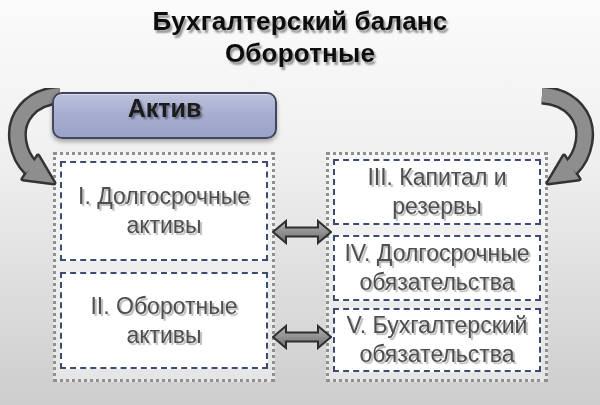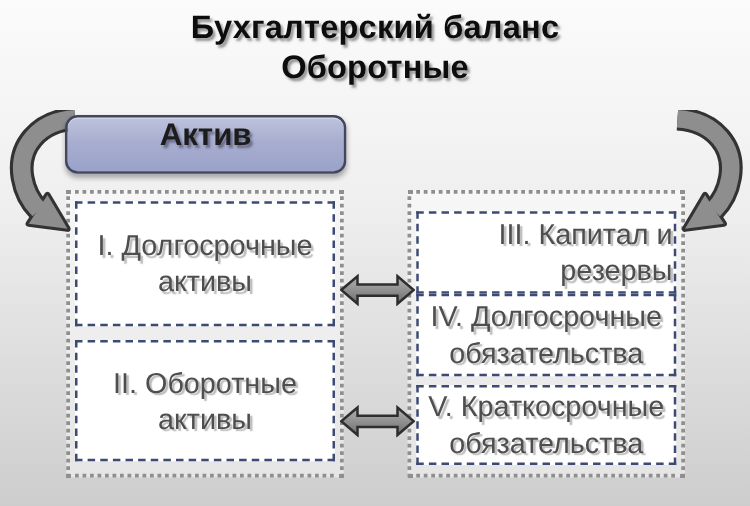--- a/index.html
+++ b/index.html
@@ -36,21 +36,21 @@
   .ibox {
     position:absolute; left:4px; width:208px; box-sizing:border-box;
     border:2px dashed #3d4a73; background:#ffffff;
     display:flex; align-items:center; justify-content:center; text-align:center;
     font-size:23px; line-height:29px; color:#4e4e4e;
     text-shadow: 2px 2px 1px rgba(0,0,0,0.28);
     padding:0 1px;
   }
   .b1 { top:6px;   height:100px; }
   .b2 { top:117px; height:97px;text-align:center;  }
-  .b3 { top:14px;   height:66px;text-align:right;  }
+  .b3 { top:4px;   height:66px;  }
   .b4 { top:80px;  height:66px;justify-content:center;  }
   .b5 { top:153px; height:64px;  }
   .arr { position:absolute; z-index:4; }
   .flip { transform: scaleX(-1); }
 </style>
 </head>
 <body>
 
 <div class="canvas">
 
@@ -96,21 +96,21 @@
   </div>
 
   <div class="container container-right">
     <div class="ibox b3">
       <span>III. Капитал и резервы</span>
     </div>
     <div class="ibox b4">
       <span>IV. Долгосрочные обязательства</span>
     </div>
     <div class="ibox b5">
-      <span>V. Краткосрочные обязательства</span>
+      <span>V. Бухгалтерский обязательства</span>
     </div>
   </div>
 
   <svg class="arr" style="left:272px; top:219px;" width="60" height="26" viewBox="0 0 60 26">
     <polygon points="1,13 14,2 14,8.5 46,8.5 46,2 59,13 46,24 46,17.5 14,17.5 14,24" fill="url(#agrad)" stroke="#2e2e2e" stroke-width="2" stroke-linejoin="miter"></polygon>
   </svg>
   <svg class="arr" style="left:272px; top:324px;" width="60" height="26" viewBox="0 0 60 26">
     <polygon points="1,13 14,2 14,8.5 46,8.5 46,2 59,13 46,24 46,17.5 14,17.5 14,24" fill="url(#agrad)" stroke="#2e2e2e" stroke-width="2" stroke-linejoin="miter"></polygon>
   </svg>
 

